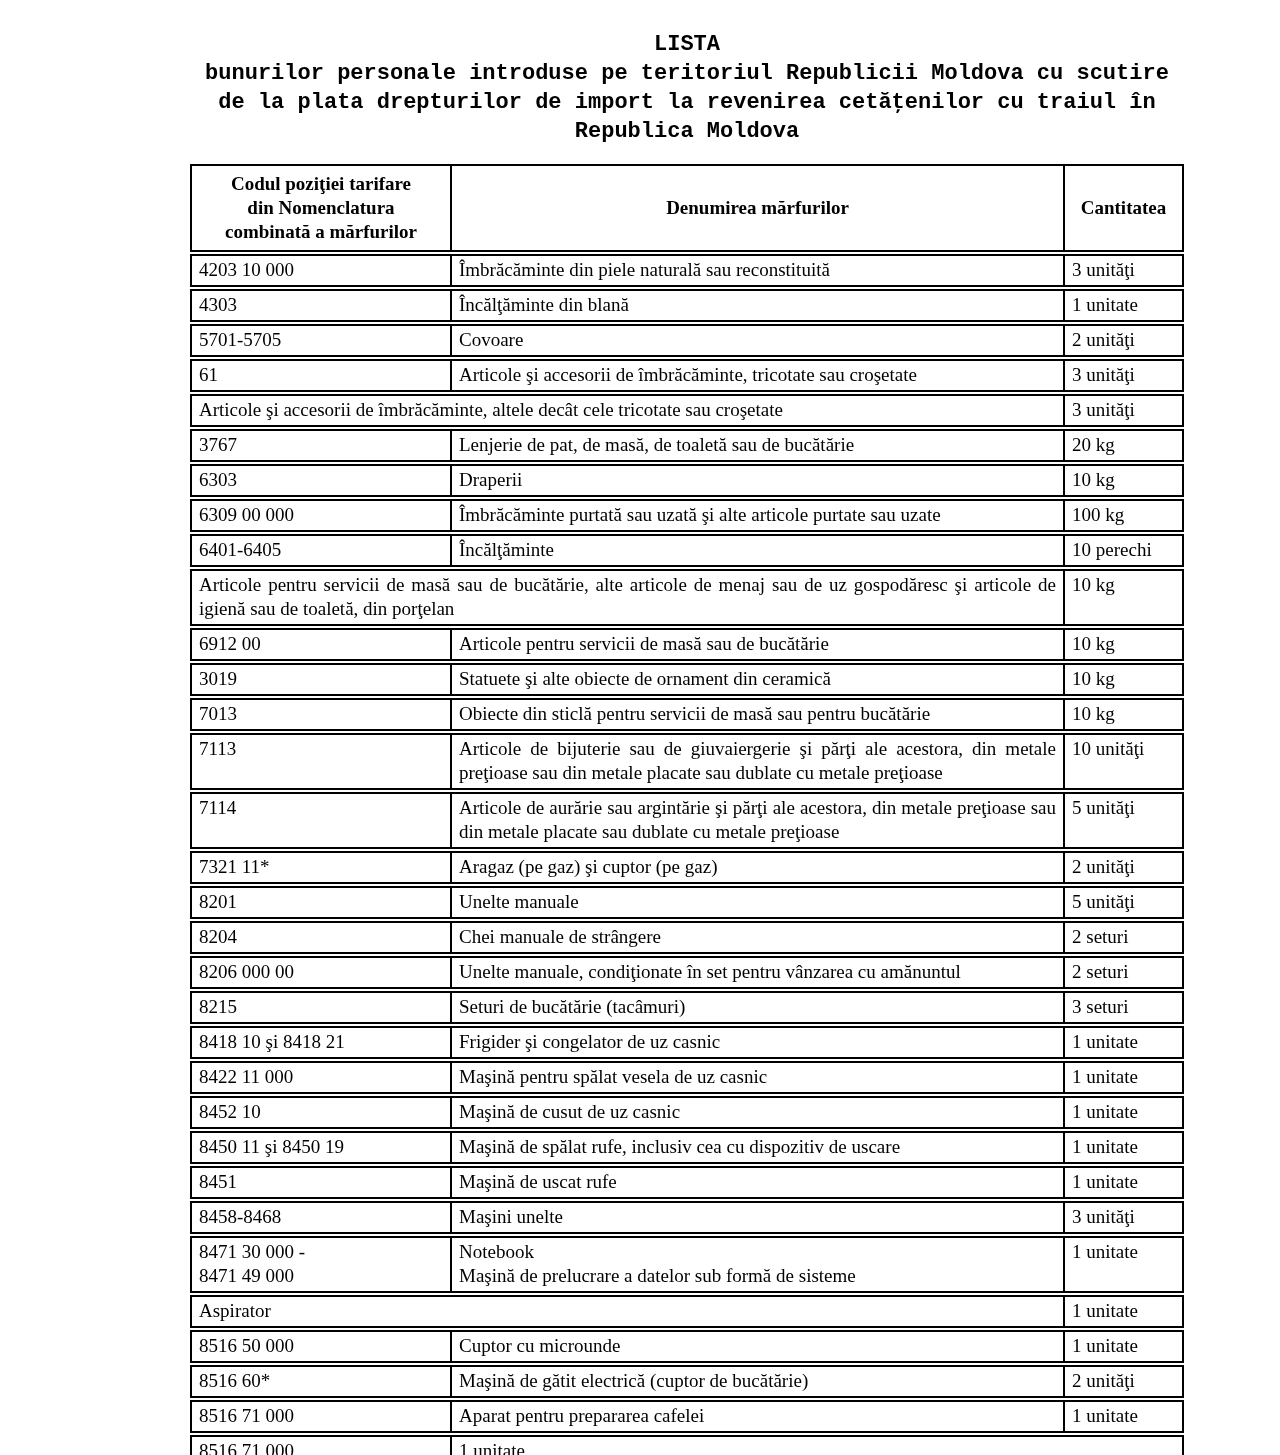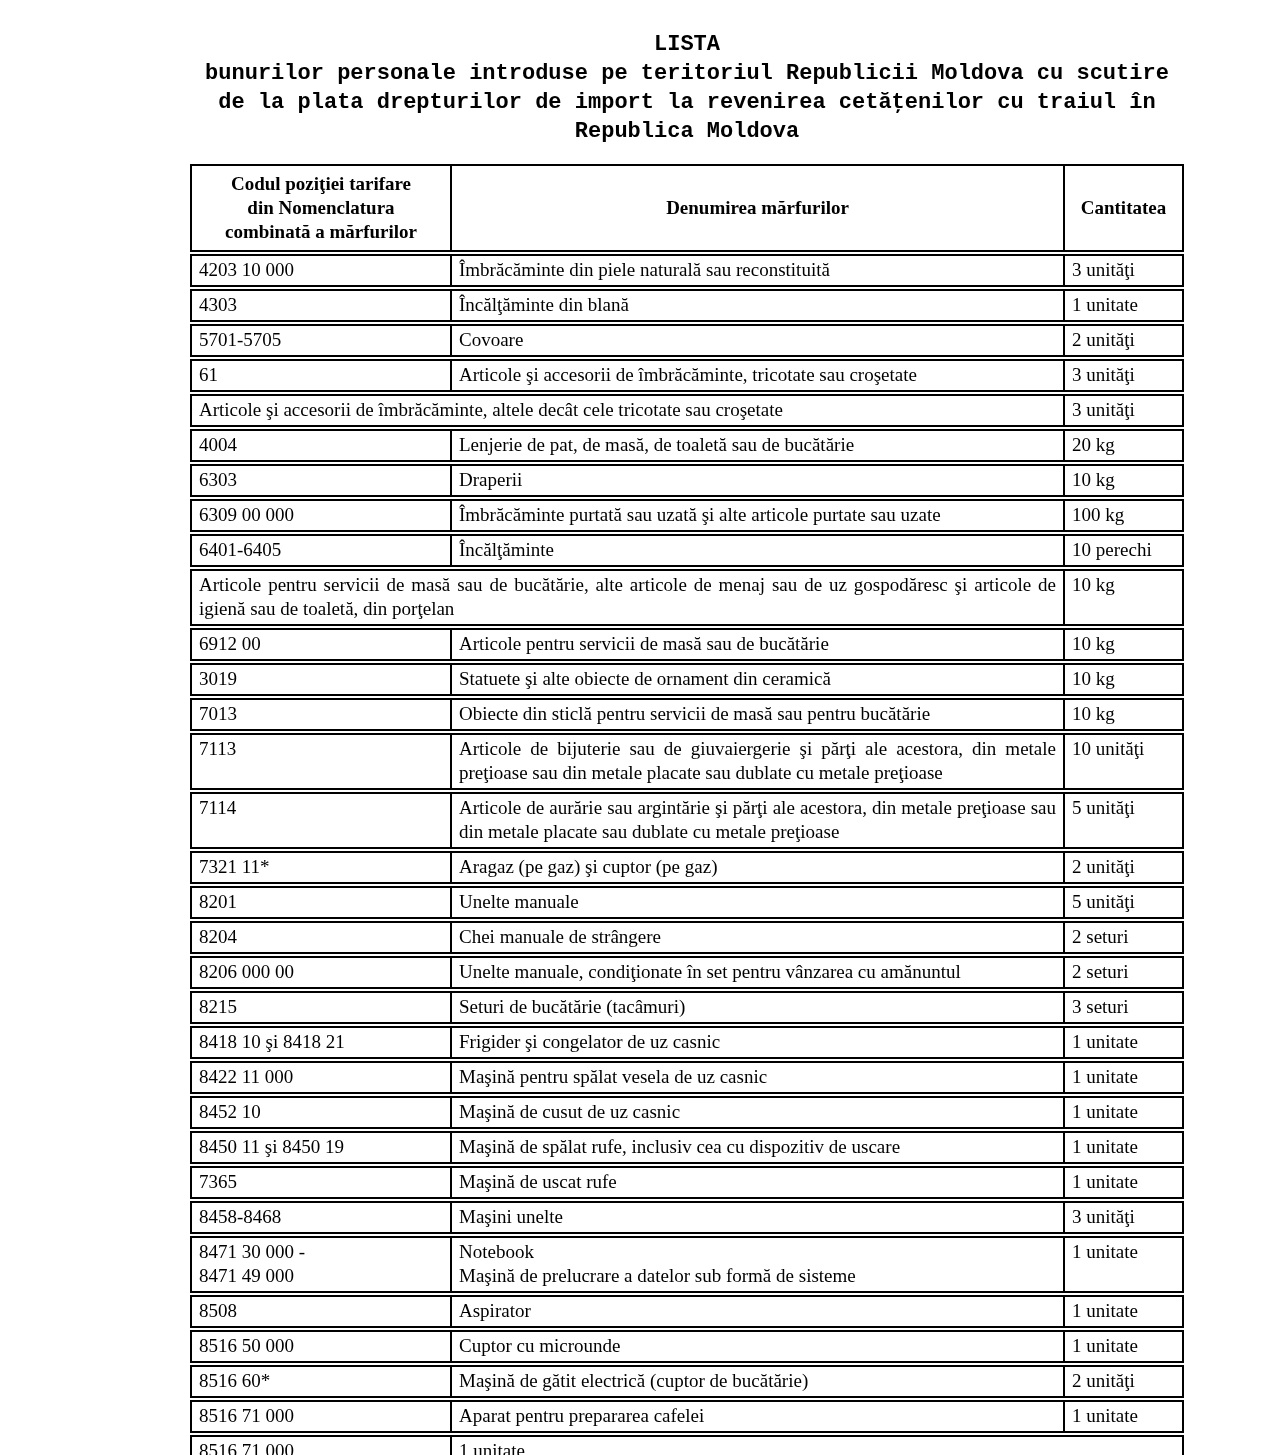--- a/index.html
+++ b/index.html
@@ -112,21 +112,21 @@
           <div class="cell c-name">Articole şi accesorii de îmbrăcăminte, tricotate sau croşetate</div>
           <div class="cell c-qty">3 unităţi</div>
         </div>
 
         <div class="trow">
           <div class="cell c-name">Articole şi accesorii de îmbrăcăminte, altele decât cele tricotate sau croşetate</div>
           <div class="cell c-qty">3 unităţi</div>
         </div>
 
         <div class="trow">
-          <div class="cell c-code">4004</div>
+          <div class="cell c-code">3767</div>
           <div class="cell c-name">Lenjerie de pat, de masă, de toaletă sau de bucătărie</div>
           <div class="cell c-qty">20 kg</div>
         </div>
 
         <div class="trow">
           <div class="cell c-code">6303</div>
           <div class="cell c-name">Draperii</div>
           <div class="cell c-qty">10 kg</div>
         </div>
 
@@ -225,41 +225,40 @@
           <div class="cell c-qty">1 unitate</div>
         </div>
 
         <div class="trow">
           <div class="cell c-code">8450 11 şi 8450 19</div>
           <div class="cell c-name">Maşină de spălat rufe, inclusiv cea cu dispozitiv de uscare</div>
           <div class="cell c-qty">1 unitate</div>
         </div>
 
         <div class="trow">
-          <div class="cell c-code">7365</div>
+          <div class="cell c-code">8451</div>
           <div class="cell c-name">Maşină de uscat rufe</div>
           <div class="cell c-qty">1 unitate</div>
         </div>
 
         <div class="trow">
           <div class="cell c-code">8458-8468</div>
           <div class="cell c-name">Maşini unelte</div>
           <div class="cell c-qty">3 unităţi</div>
         </div>
 
         <div class="trow">
           <div class="cell c-code">8471 30 000 -
 8471 49 000</div>
           <div class="cell c-name">Notebook
 Maşină de prelucrare a datelor sub formă de sisteme</div>
           <div class="cell c-qty">1 unitate</div>
         </div>
 
         <div class="trow">
-          <div class="cell c-code">8508</div>
           <div class="cell c-name">Aspirator</div>
           <div class="cell c-qty">1 unitate</div>
         </div>
 
         <div class="trow">
           <div class="cell c-code">8516 50 000</div>
           <div class="cell c-name">Cuptor cu microunde</div>
           <div class="cell c-qty">1 unitate</div>
         </div>
 

